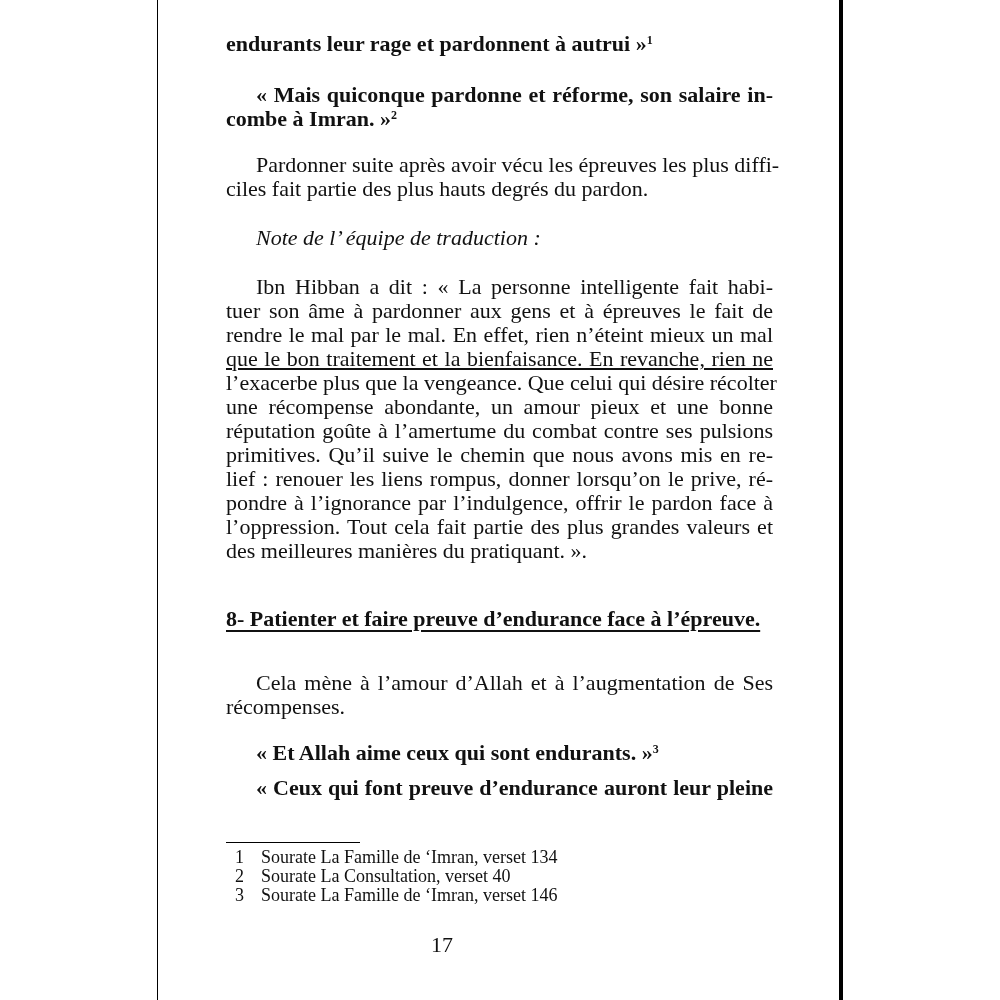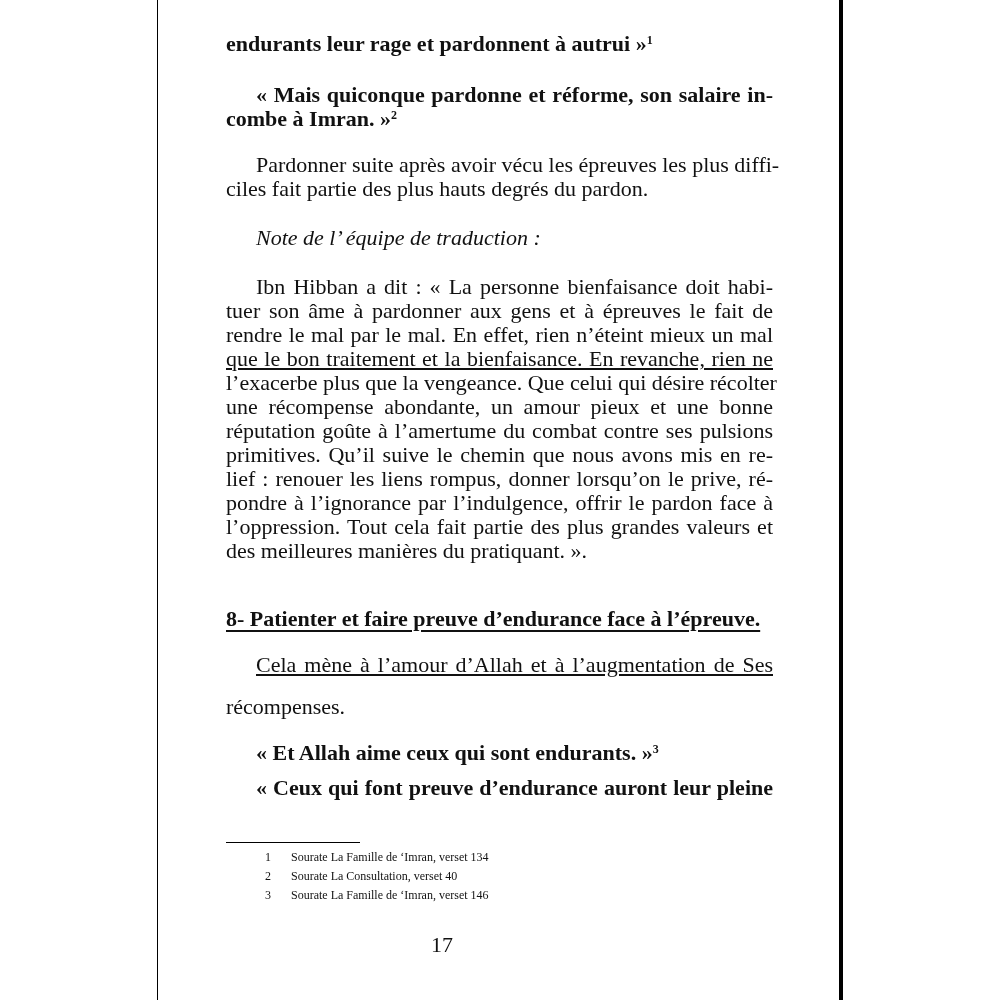--- a/index.html
+++ b/index.html
@@ -8,57 +8,57 @@
   .page-border-left { position:absolute; left:157px; top:0; width:1px; height:1000px; background:#000; }
   .page-border-right { position:absolute; left:839px; top:0; width:4px; height:1000px; background:#000; }
   .line { position:absolute; left:226px; width:547px; font-size:22px; line-height:24px; white-space:nowrap; }
   .j { text-align:justify; text-align-last:justify; }
   .bold { font-weight:bold; }
   .ital { font-style:italic; }
   .ind { left:256px; width:517px; }
   sup { font-size:12px; vertical-align:top; position:relative; top:-4px; }
   .heading { text-decoration:underline; text-decoration-thickness:2px; text-underline-offset:4px; }
   .fn-rule { position:absolute; left:226px; top:842px; width:134px; height:1px; background:#000; }
-  .fn { position:absolute; left:265px; font-size:12px; line-height:15px; white-space:nowrap; }
+  .fn { position:absolute; left:235px; font-size:18px; line-height:15px; white-space:nowrap; }
   .fn .num { display:inline-block; width:26px; }
   .pagenum { position:absolute; left:0; width:880px; top:932px; text-align:center; font-size:22px; }
   .pagenum span { position:relative; left:2px; }
 </style>
 </head>
 <body>
 
 <div class="page-border-left"></div>
 <div class="page-border-right"></div>
 
 <div class="line bold" style="top:32px;"><span>endurants leur rage et pardonnent à autrui »</span><sup>1</sup></div>
 
 <div class="line bold ind j" style="top:83px;">« Mais quiconque pardonne et réforme, son salaire in-</div>
 <div class="line bold" style="top:107px;"><span>combe à Imran. »</span><sup>2</sup></div>
 
 <div class="line ind j" style="top:153px;">Pardonner suite après avoir vécu les épreuves les plus diffi-</div>
 <div class="line" style="top:177px;">ciles fait partie des plus hauts degrés du pardon.</div>
 
 <div class="line ital ind" style="top:226px;">Note de l’ équipe de traduction :</div>
 
-<div class="line ind j" style="top:275px;">Ibn Hibban a dit : « La personne bienfaisance doit habi-</div>
+<div class="line ind j" style="top:275px;">Ibn Hibban a dit : « La personne intelligente fait habi-</div>
 <div class="line j" style="top:299px;">tuer son âme à pardonner aux gens et à épreuves le fait de</div>
 <div class="line j" style="top:323px;">rendre le mal par le mal. En effet, rien n’éteint mieux un mal</div>
 <div class="line j" style="top:347px;text-decoration:underline;">que le bon traitement et la bienfaisance. En revanche, rien ne</div>
 <div class="line j" style="top:371px;">l’exacerbe plus que la vengeance. Que celui qui désire récolter</div>
 <div class="line j" style="top:395px;">une récompense abondante, un amour pieux et une bonne</div>
 <div class="line j" style="top:419px;">réputation goûte à l’amertume du combat contre ses pulsions</div>
 <div class="line j" style="top:443px;">primitives. Qu’il suive le chemin que nous avons mis en re-</div>
 <div class="line j" style="top:467px;">lief : renouer les liens rompus, donner lorsqu’on le prive, ré-</div>
 <div class="line j" style="top:491px;">pondre à l’ignorance par l’indulgence, offrir le pardon face à</div>
 <div class="line j" style="top:515px;">l’oppression. Tout cela fait partie des plus grandes valeurs et</div>
 <div class="line" style="top:539px;">des meilleures manières du pratiquant. ».</div>
 
 <div class="line bold heading" style="top:607px;">8- Patienter et faire preuve d’endurance face à l’épreuve.</div>
 
-<div class="line ind j" style="top:653px;text-decoration:underline;">Cela mène à l’amour d’Allah et à l’augmentation de Ses</div>
+<div class="line ind j" style="top:671px;">Cela mène à l’amour d’Allah et à l’augmentation de Ses</div>
 <div class="line" style="top:695px;">récompenses.</div>
 
 <div class="line bold ind" style="top:741px;"><span>« Et Allah aime ceux qui sont endurants. »</span><sup>3</sup></div>
 
 <div class="line bold ind j" style="top:776px;">« Ceux qui font preuve d’endurance auront leur pleine</div>
 
 <div class="fn-rule"></div>
 
 <div class="fn" style="top:850px;"><span class="num">1</span><span>Sourate La Famille de ‘Imran, verset 134</span></div>
 <div class="fn" style="top:869px;"><span class="num">2</span><span>Sourate La Consultation, verset 40</span></div>

